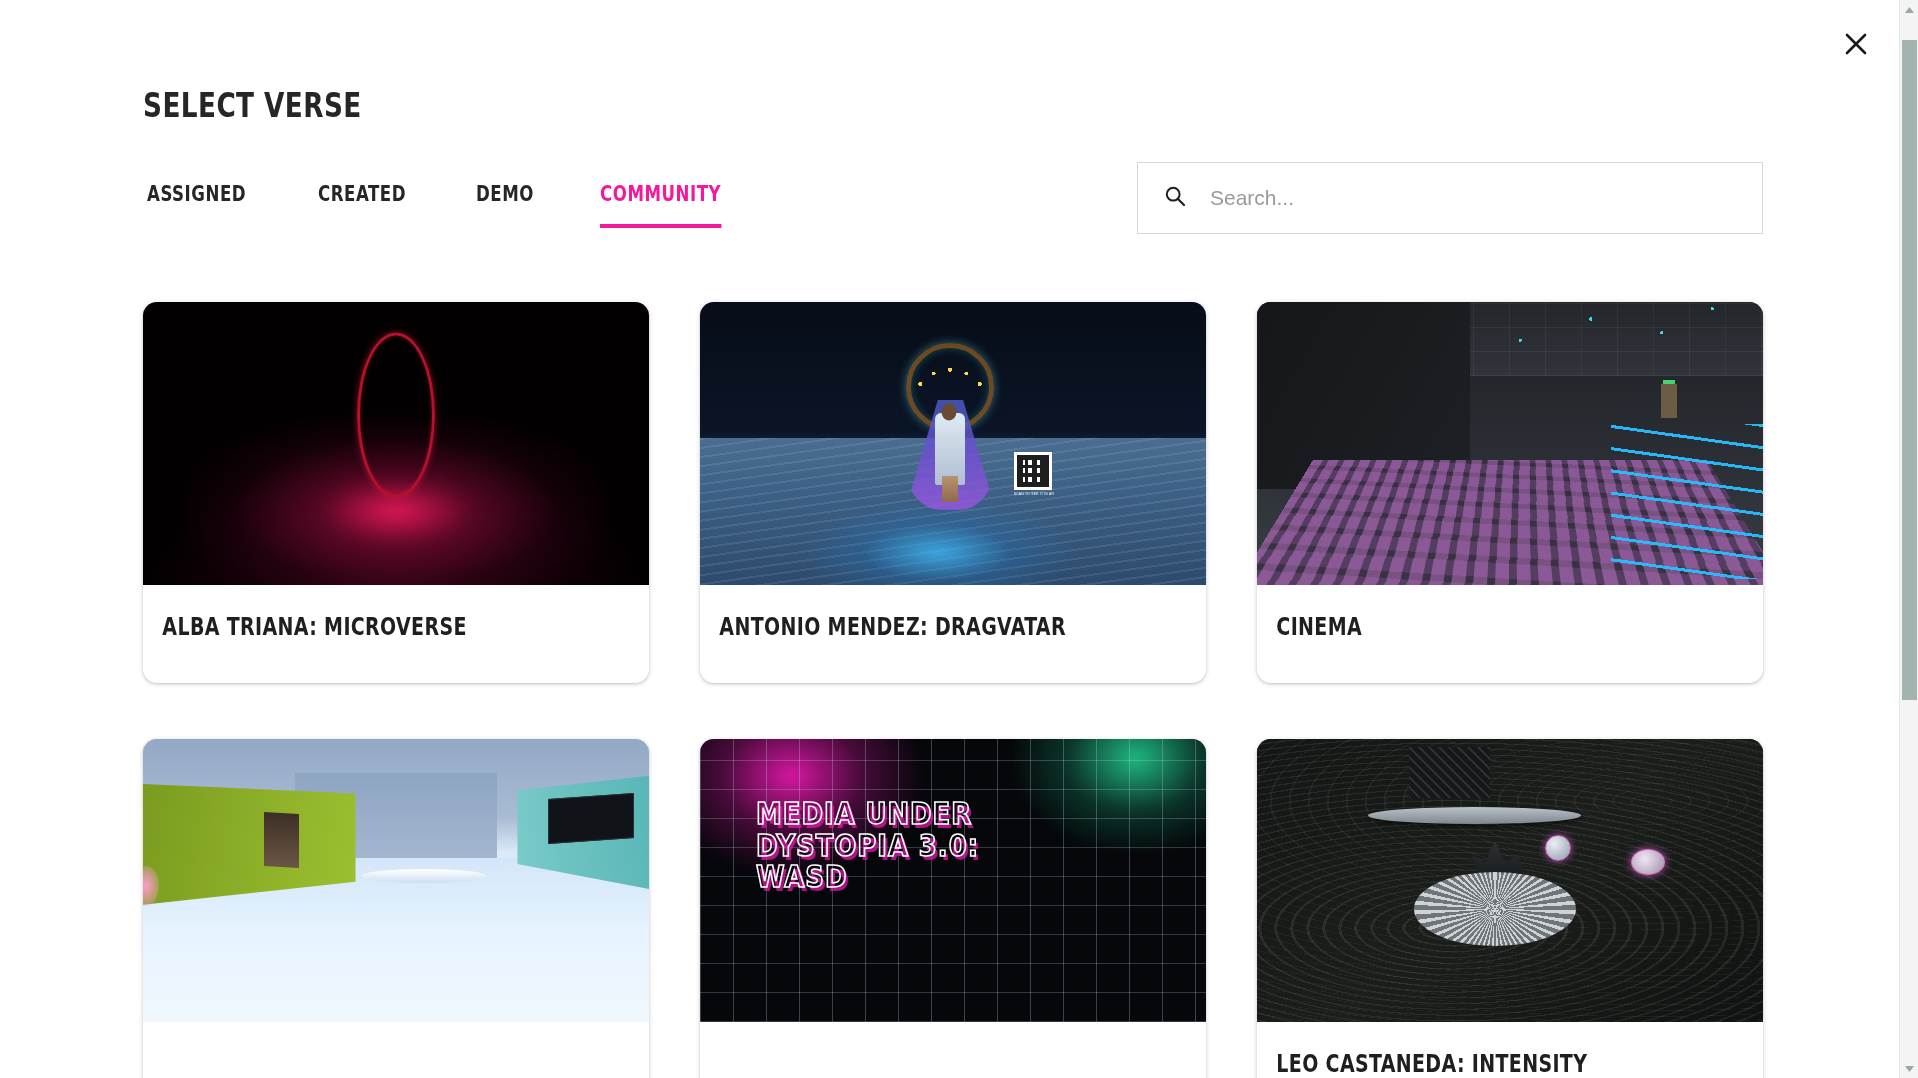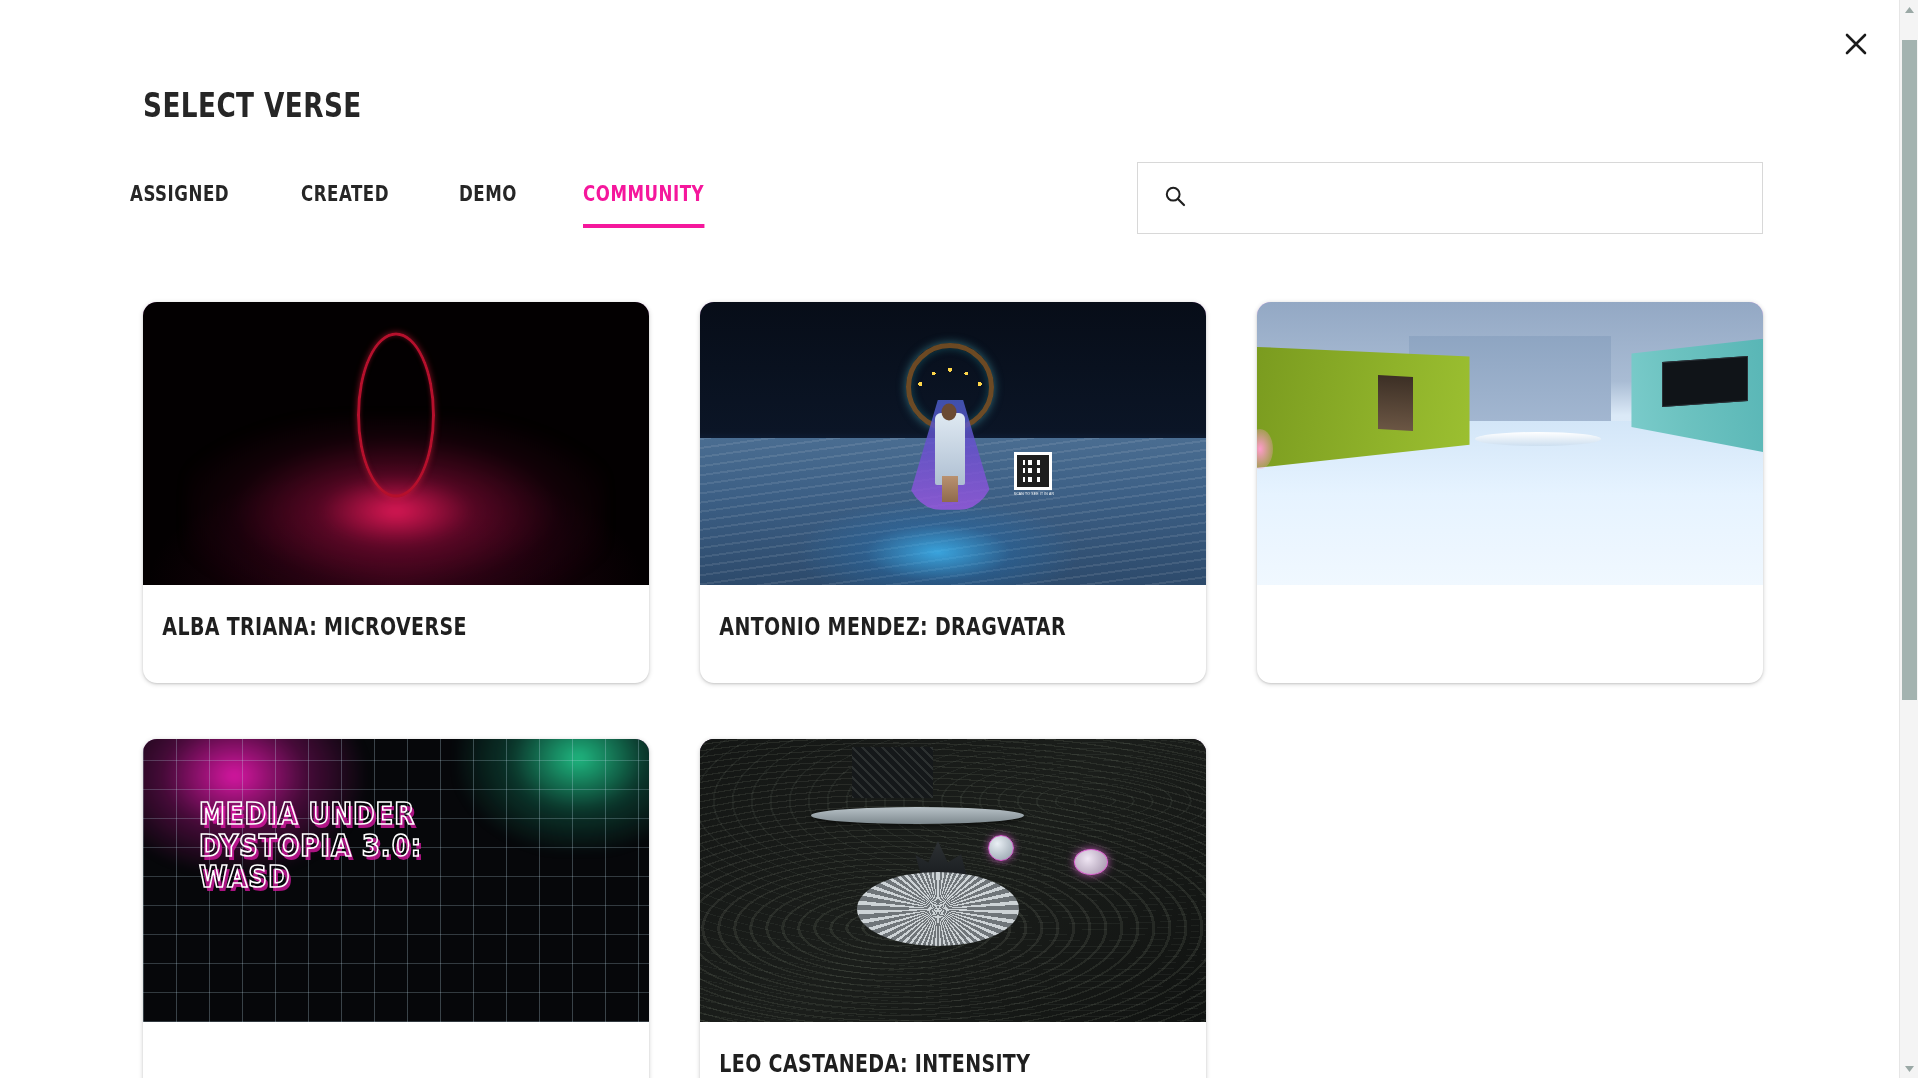--- a/index.html
+++ b/index.html
@@ -37,21 +37,21 @@
     color: #262626;
     font-family: "Liberation Sans Narrow", "DejaVu Sans Condensed", "Liberation Sans", sans-serif;
     transform: scaleX(0.86);
     transform-origin: left center;
     white-space: nowrap;
   }
 
   
   .tabs {
     position: absolute;
-    left: 130px; top: 182px;
+    left: 147px; top: 182px;
     display: flex;
     align-items: flex-start;
     gap: 0;
   }
   .tab {
     position: relative;
     padding: 0 0 22px 0;
     margin-right: 58px;
     font-size: 21px;
     font-weight: 700;
@@ -451,20 +451,21 @@
     <button class="tab active">COMMUNITY</button>
   </div>
 
   <div class="search-box">
     <span class="search-icon">
       <svg width="22" height="22" viewBox="0 0 22 22" aria-hidden="true">
         <circle cx="9.2" cy="9.2" r="6.4" fill="none" stroke="#1f1f1f" stroke-width="2"></circle>
         <path d="M14 14 L20 20" stroke="#1f1f1f" stroke-width="2.2" stroke-linecap="round"></path>
       </svg>
     </span>
+    <input class="search-input" type="text" placeholder="Search..." style="">
   </div>
 
   <div class="grid">
 
     <div class="card">
       <div class="thumb">
         <div class="art-microverse">
           <div class="haze"></div>
           <div class="floorglow"></div>
           <div class="ring"></div>
@@ -485,20 +486,34 @@
           <div class="legs"></div>
           <div class="qr">
               <div class="pattern"></div>
             </div>
           <div class="qr-caption">SCAN TO SEE IT IN AR</div>
         </div>
       </div>
       <div class="card-title">ANTONIO MENDEZ: DRAGVATAR</div>
     </div>
 
+    <div class="card">
+      <div class="thumb">
+        <div class="art-cinema">
+          <div class="ceiling"></div>
+          <div class="dots"></div>
+          <div class="backwall"></div>
+          <div class="door"></div>
+          <div class="exitsign"></div>
+          <div class="seats"></div>
+          <div class="ledstairs"></div>
+        </div>
+      </div>
+      <div class="card-title">CINEMA</div>
+    </div>
 
     <div class="card">
       <div class="thumb">
         <div class="art-gallery">
           <div class="floor"></div>
           <div class="wall-back"></div>
           <div class="wall-left"></div>
           <div class="door-left"></div>
           <div class="wall-right"></div>
           <div class="screen-right"></div>

